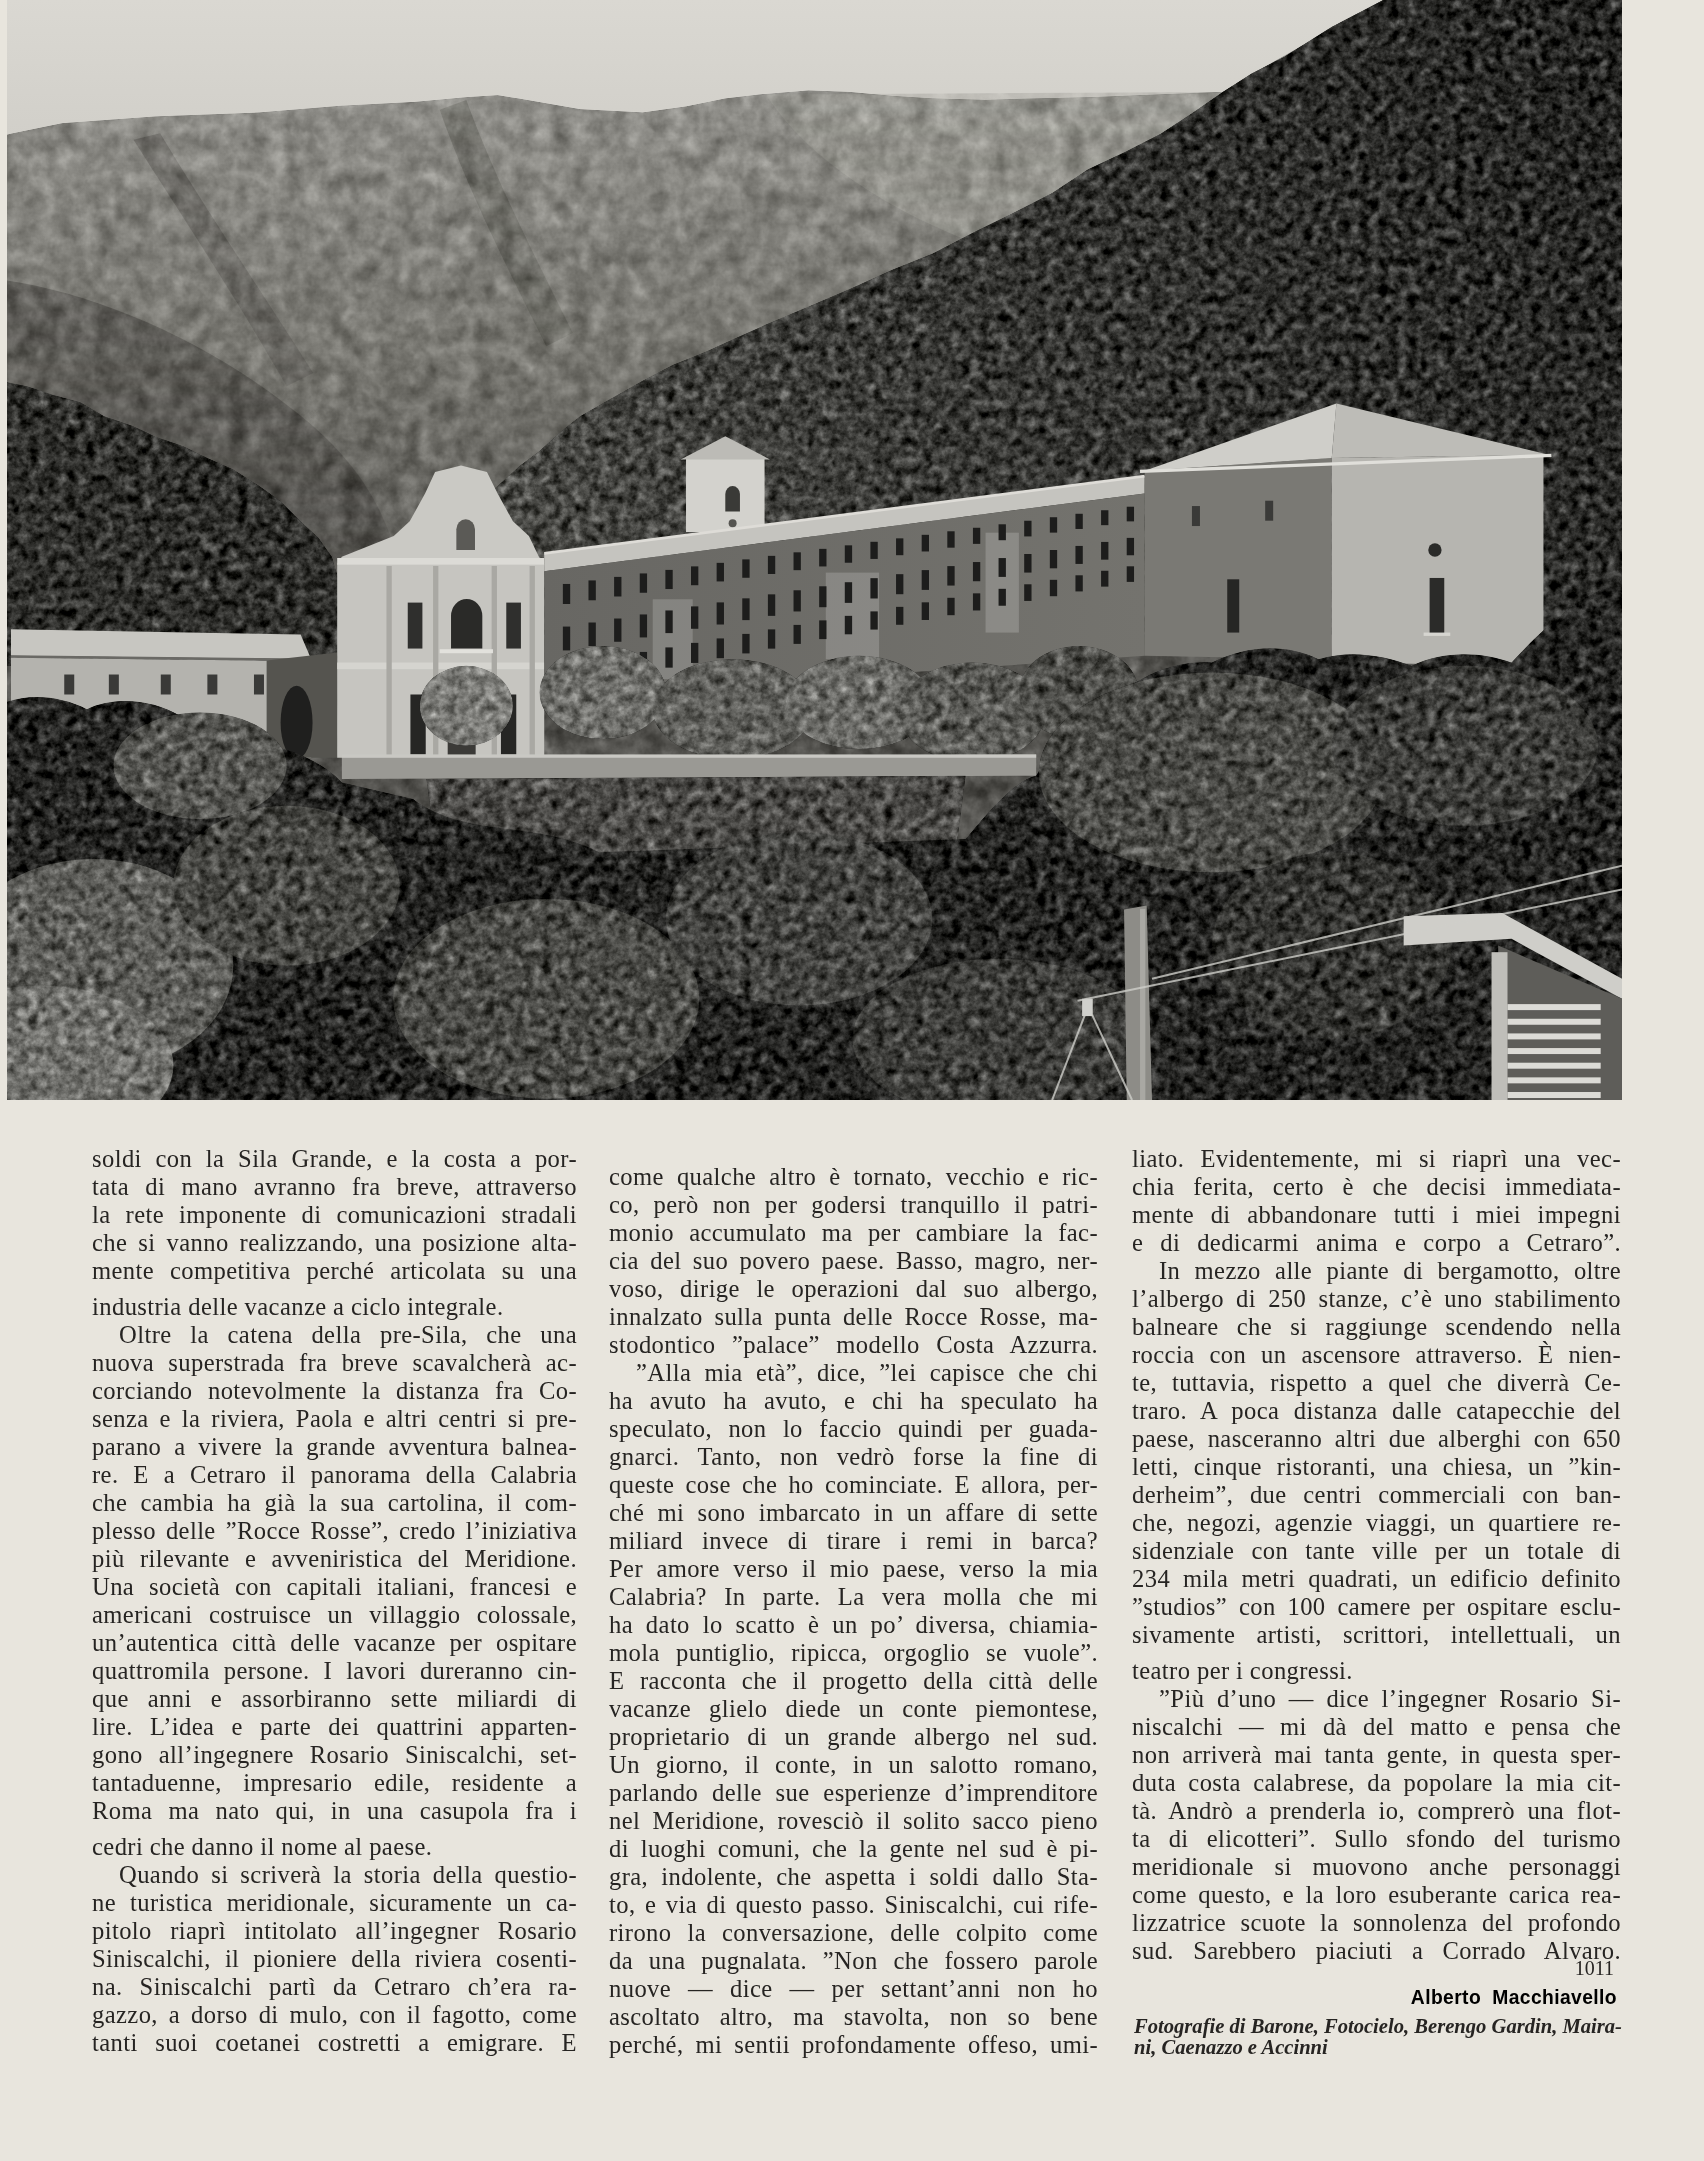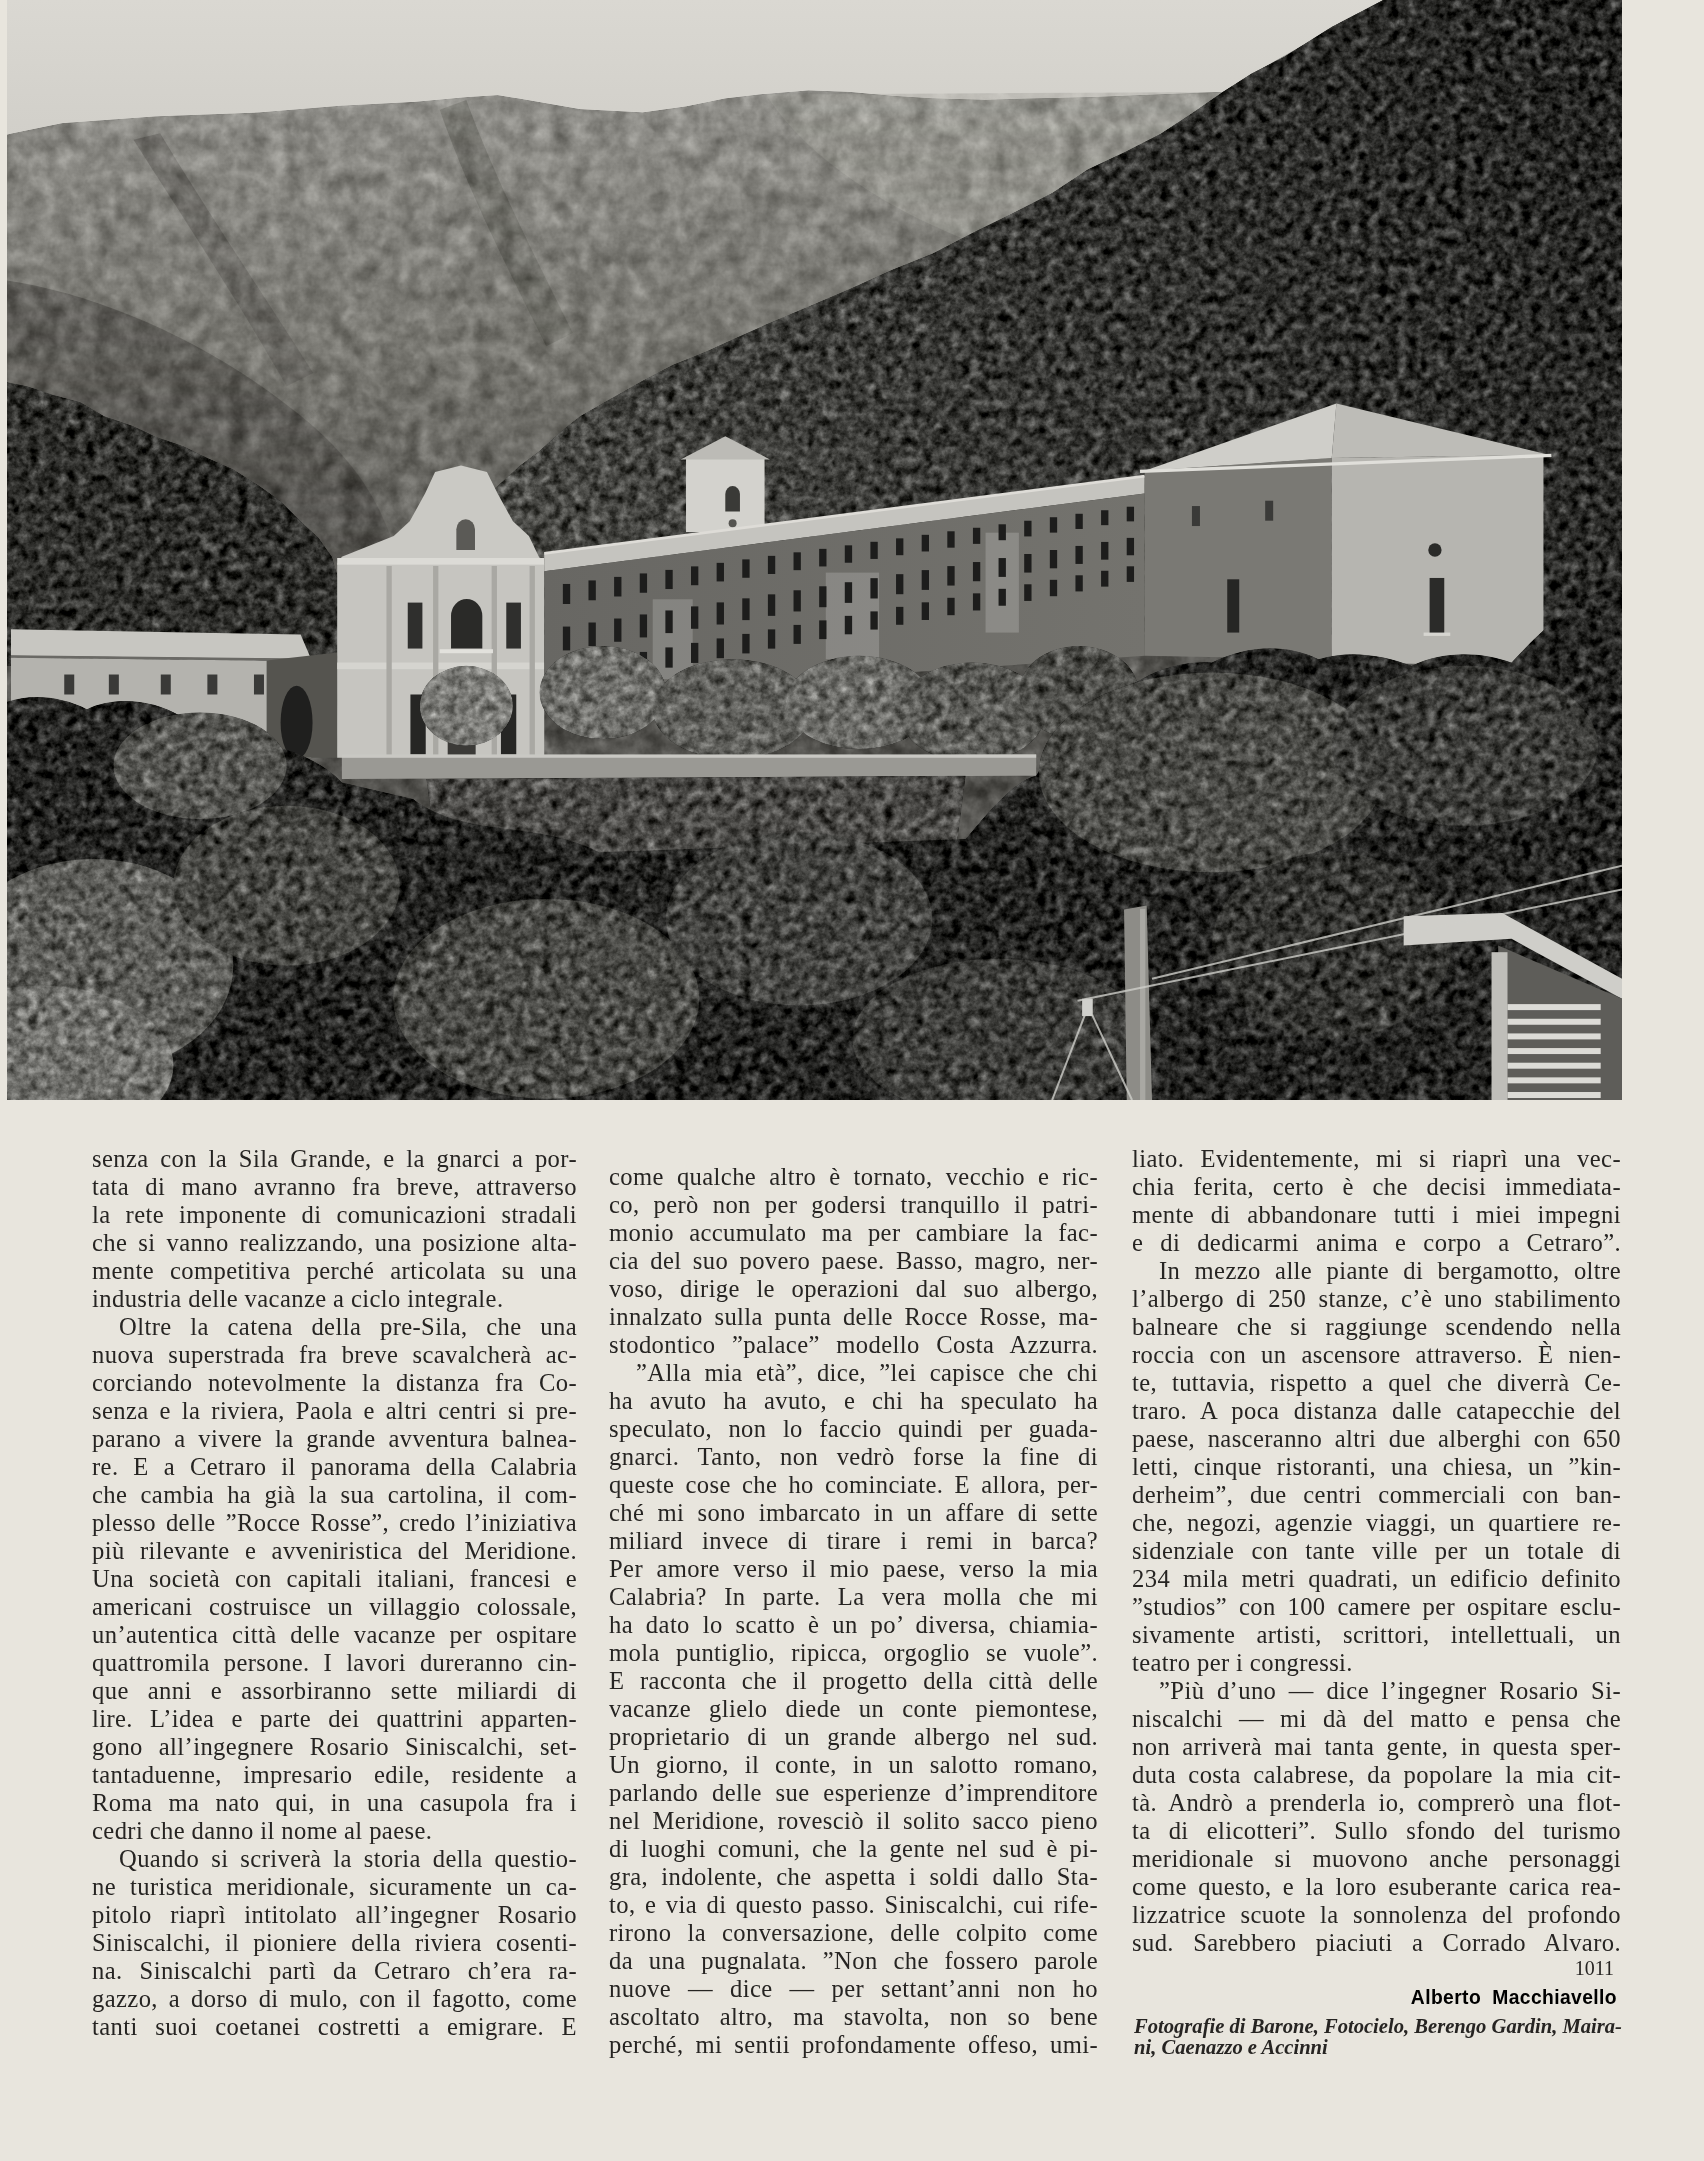--- a/index.html
+++ b/index.html
@@ -13,21 +13,21 @@
   .col { position: absolute; top: 1145px; }
   .col1 { left: 92px; width: 485px; }
   .col2 { left: 609px; width: 489px; margin-top: 18px; }
   .col3 { left: 1132px; width: 489px; }
   .ln {
     font-size: 24.6px; line-height: 28px; height: 28px;
     white-space: nowrap; letter-spacing: 0.4px;
     text-align: justify; text-align-last: justify;
   }
   .ln.in { text-indent: 27px; }
-  .ln.end { text-align-last: left; }
+  .ln.end { text-align-last: left; margin-top: 8px; }
   .author {
     position: absolute; right: 87px; top: 1988px;
     font-family: "Liberation Sans", sans-serif; font-weight: bold;
     font-size: 19.3px; line-height: 19.3px; letter-spacing: 0.4px; word-spacing: 5.3px;
     color: #000000; white-space: nowrap;
   }
   .credits { position: absolute; left: 1134px; top: 2016px; width: 481px; font-style: italic; font-weight: bold; }
   .cl { font-size: 20.6px; line-height: 21px; height: 21px; white-space: nowrap; text-align: justify; text-align-last: justify; }
   .cl.end { text-align-last: left; }
   .pgnum { position: absolute; right: 90px; top: 1956px; font-size: 20px; line-height: 25px; white-space: nowrap; text-align: right; }
@@ -270,21 +270,21 @@
     <g stroke="#cfcfca" stroke-width="3" opacity="0.8" fill="none">
       <line x1="1618" y1="1503" x2="2436" y2="1336"></line>
       <line x1="1730" y1="1470" x2="2436" y2="1300"></line>
       <line x1="1630" y1="1522" x2="1580" y2="1652"></line>
       <line x1="1640" y1="1524" x2="1700" y2="1652"></line>
     </g>
   </g>
 </svg>
 
 <div class="col col1">
-  <div class="ln">senza con la Sila Grande, e la gnarci a por-</div>
+  <div class="ln">soldi con la Sila Grande, e la costa a por-</div>
   <div class="ln">tata di mano avranno fra breve, attraverso</div>
   <div class="ln">la rete imponente di comunicazioni stradali</div>
   <div class="ln">che si vanno realizzando, una posizione alta-</div>
   <div class="ln">mente competitiva perché articolata su una</div>
   <div class="ln end">industria delle vacanze a ciclo integrale.</div>
   <div class="ln in">Oltre la catena della pre-Sila, che una</div>
   <div class="ln">nuova superstrada fra breve scavalcherà ac-</div>
   <div class="ln">corciando notevolmente la distanza fra Co-</div>
   <div class="ln">senza e la riviera, Paola e altri centri si pre-</div>
   <div class="ln">parano a vivere la grande avventura balnea-</div>

